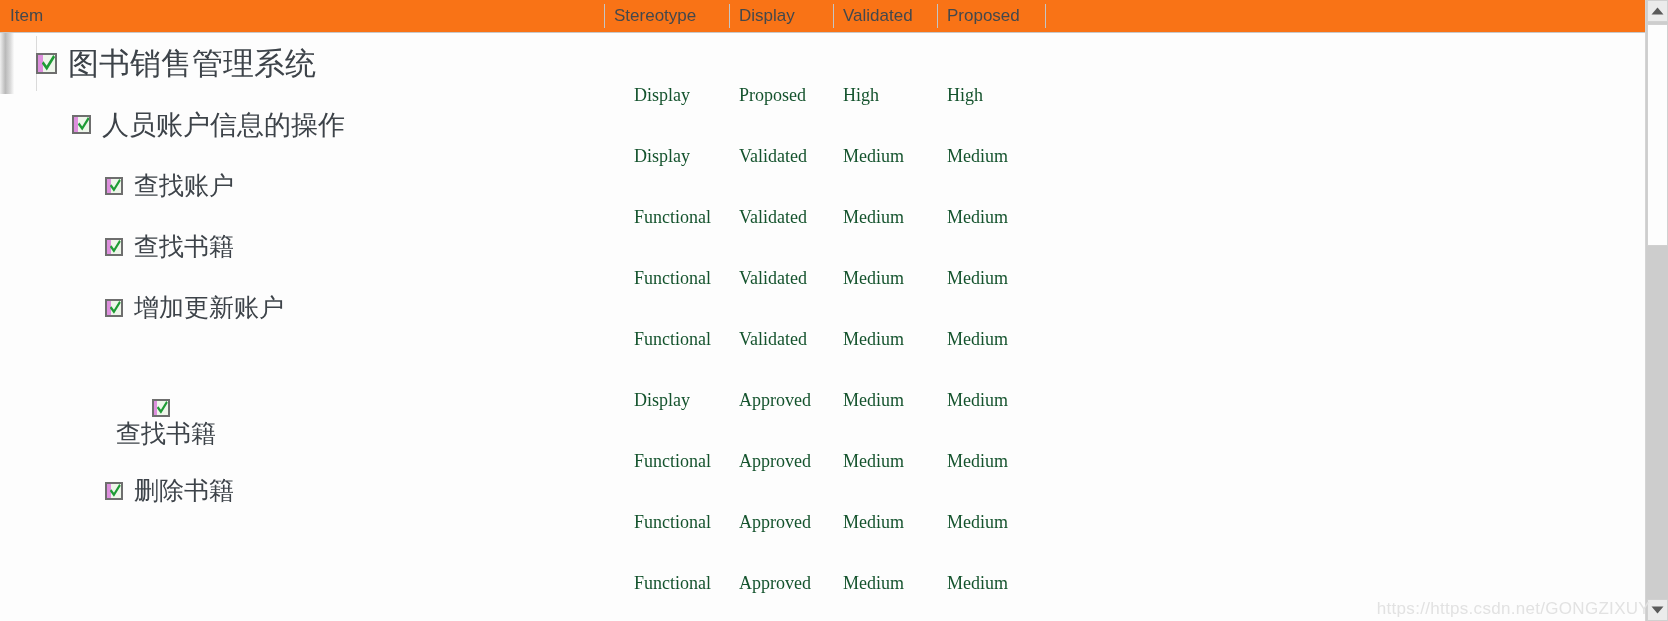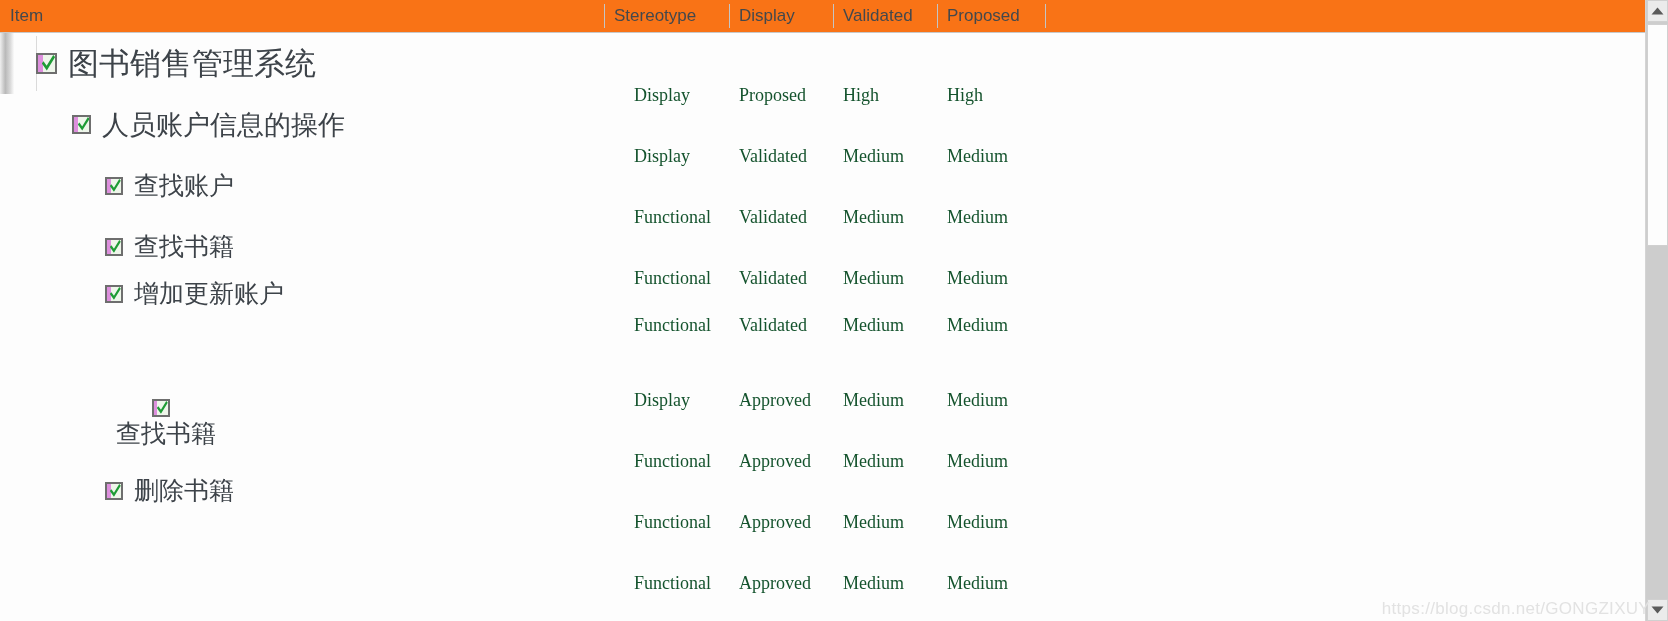--- a/index.html
+++ b/index.html
@@ -253,21 +253,21 @@
               </svg>
             </span>
           </span>
           <span class="item-label">查找书籍</span>
         </div>
         <div class="dcell" style="left: 634px;">Functional</div>
         <div class="dcell" style="left: 739px;">Validated</div>
         <div class="dcell" style="left: 843px;">Medium</div>
         <div class="dcell" style="left: 947px;">Medium</div>
       </div>
-      <div class="row lvl2" style="top: 230px;">
+      <div class="row lvl2" style="top: 244px;">
         <div class="item-cell" style="left: 105px;">
           <span class="cbx">
             <span class="bar"></span>
             <span class="tick">
               <svg viewBox="0 0 12 12" preserveAspectRatio="none">
                 <path d="M1.4 6.0 L4.4 9.2 L10.6 1.6" stroke="#1e9b35" stroke-width="2.2" fill="none" stroke-linecap="square"></path>
               </svg>
             </span>
           </span>
           <span class="item-label">增加更新账户</span>
@@ -336,15 +336,15 @@
     <div class="sb-thumb" id="sb-thumb" style="top: 24px; height: 222px;"></div>
     <div class="sb-btn down">
       <span>
         <svg width="13" height="8" viewBox="0 0 13 8">
             <polygon points="0.5,0.5 12.5,0.5 6.5,7.5" fill="#5a5a5a"></polygon>
           </svg>
       </span>
     </div>
   </div>
 
-  <div class="watermark">https://blog.csdn.net/GONGZIXUY</div>
+  <div class="watermark">https://https.csdn.net/GONGZIXUY</div>
 
 </div>
 
 </body></html>

